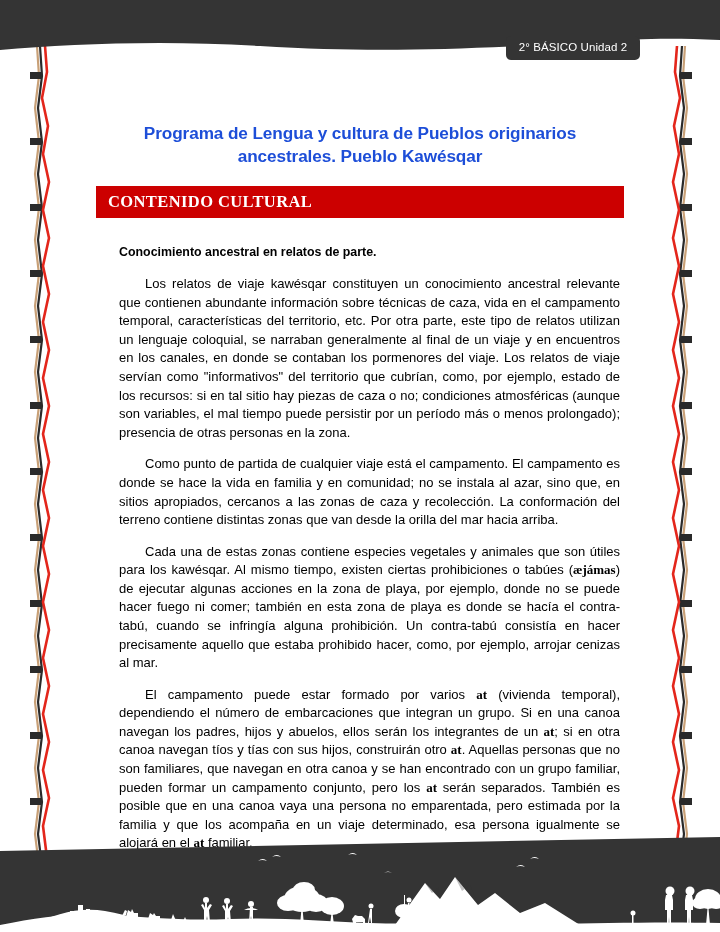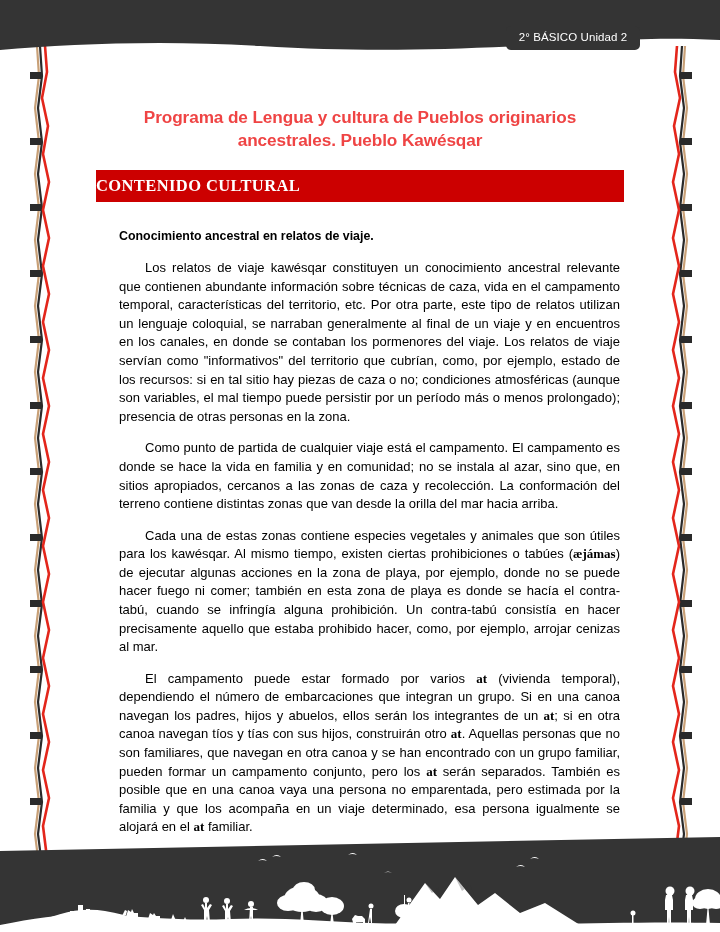--- a/index.html
+++ b/index.html
@@ -24,21 +24,21 @@
     top: 0; left: 0;
     width: 720px;
     height: 75px;
     z-index: 5;
   }
   .top-banner svg { display: block; }
 
   
   .badge-wrap {
     position: absolute;
-    top: 26px;
+    top: 36px;
     left: 506px;
     z-index: 9;
     width: 134px;
   }
   .badge-tab {
     position: absolute;
     top: -10px;
     left: 82px;
     width: 7px;
     height: 16px;
@@ -72,44 +72,45 @@
   
   .content {
     position: absolute;
     top: 0;
     left: 96px;
     width: 528px;
     z-index: 4;
   }
 
   .doc-title {
-    margin: 0;
+    margin: 16px;
     padding-top: 106px;
     font-size: 17.2px;
     font-weight: bold;
     line-height: 1.32;
     text-align: center;
-    color: #ef4444;
+    color: #1d4ed8;
     letter-spacing: -0.1px;
   }
 
   .section-banner {
     margin-top: 18px;
     background: #CC0000;
     height: 32px;
     display: flex;
     align-items: center;
     border-top: 1px solid #ffffff;
   }
   .section-banner-label {
     color: #ffffff;
     font-family: "Liberation Serif", serif;
     font-weight: bold;
     font-size: 16.5px;
     letter-spacing: 0.4px;
+    padding-left: 12px;
     font-variant: small-caps;
     text-transform: uppercase;
   }
 
   .body-copy {
     margin-top: 26px;
     padding: 0 4px 0 23px;
     color: #000000;
   }
   .lead-heading {
@@ -206,21 +207,21 @@
 
   <div class="content">
 
     <h1 class="doc-title">Programa de Lengua y cultura de Pueblos originarios ancestrales. Pueblo Kawésqar</h1>
 
     <div class="section-banner">
       <span class="section-banner-label">CONTENIDO CULTURAL</span>
     </div>
 
     <div class="body-copy">
-      <p class="lead-heading">Conocimiento ancestral en relatos de viaje.</p>
+      <p class="lead-heading">Conocimiento ancestral en relatos de parte.</p>
 
       <p class="para">Los relatos de viaje kawésqar constituyen un conocimiento ancestral relevante que contienen abundante información sobre técnicas de caza, vida en el campamento temporal, características del territorio, etc. Por otra parte, este tipo de relatos utilizan un lenguaje coloquial, se narraban generalmente al final de un viaje y en encuentros en los canales, en donde se contaban los pormenores del viaje. Los relatos de viaje servían como "informativos" del territorio que cubrían, como, por ejemplo, estado de los recursos: si en tal sitio hay piezas de caza o no; condiciones atmosféricas (aunque son variables, el mal tiempo puede persistir por un período más o menos prolongado); presencia de otras personas en la zona.</p>
 
       <p class="para">Como punto de partida de cualquier viaje está el campamento. El campamento es donde se hace la vida en familia y en comunidad; no se instala al azar, sino que, en sitios apropiados, cercanos a las zonas de caza y recolección. La conformación del terreno contiene distintas zonas que van desde la orilla del mar hacia arriba.</p>
 
       <p class="para"><span>Cada una de estas zonas contiene especies vegetales y animales que son útiles para los kawésqar. Al mismo tiempo, existen ciertas prohibiciones o tabúes (</span><b>æjámas</b><span>) de ejecutar algunas acciones en la zona de playa, por ejemplo, donde no se puede hacer fuego ni comer; también en esta zona de playa es donde se hacía el contra-tabú, cuando se infringía alguna prohibición. Un contra-tabú consistía en hacer precisamente aquello que estaba prohibido hacer, como, por ejemplo, arrojar cenizas al mar.</span></p>
 
       <p class="para"><span>El campamento puede estar formado por varios </span><b>at</b><span> (vivienda temporal), dependiendo el número de embarcaciones que integran un grupo. Si en una canoa navegan los padres, hijos y abuelos, ellos serán los integrantes de un </span><b>at</b><span>; si en otra canoa navegan tíos y tías con sus hijos, construirán otro </span><b>at</b><span>. Aquellas personas que no son familiares, que navegan en otra canoa y se han encontrado con un grupo familiar, pueden formar un campamento conjunto, pero los </span><b>at</b><span> serán separados. También es posible que en una canoa vaya una persona no emparentada, pero estimada por la familia y que los acompaña en un viaje determinado, esa persona igualmente se alojará en el </span><b>at</b><span> familiar.</span></p>
     </div>
   </div>

